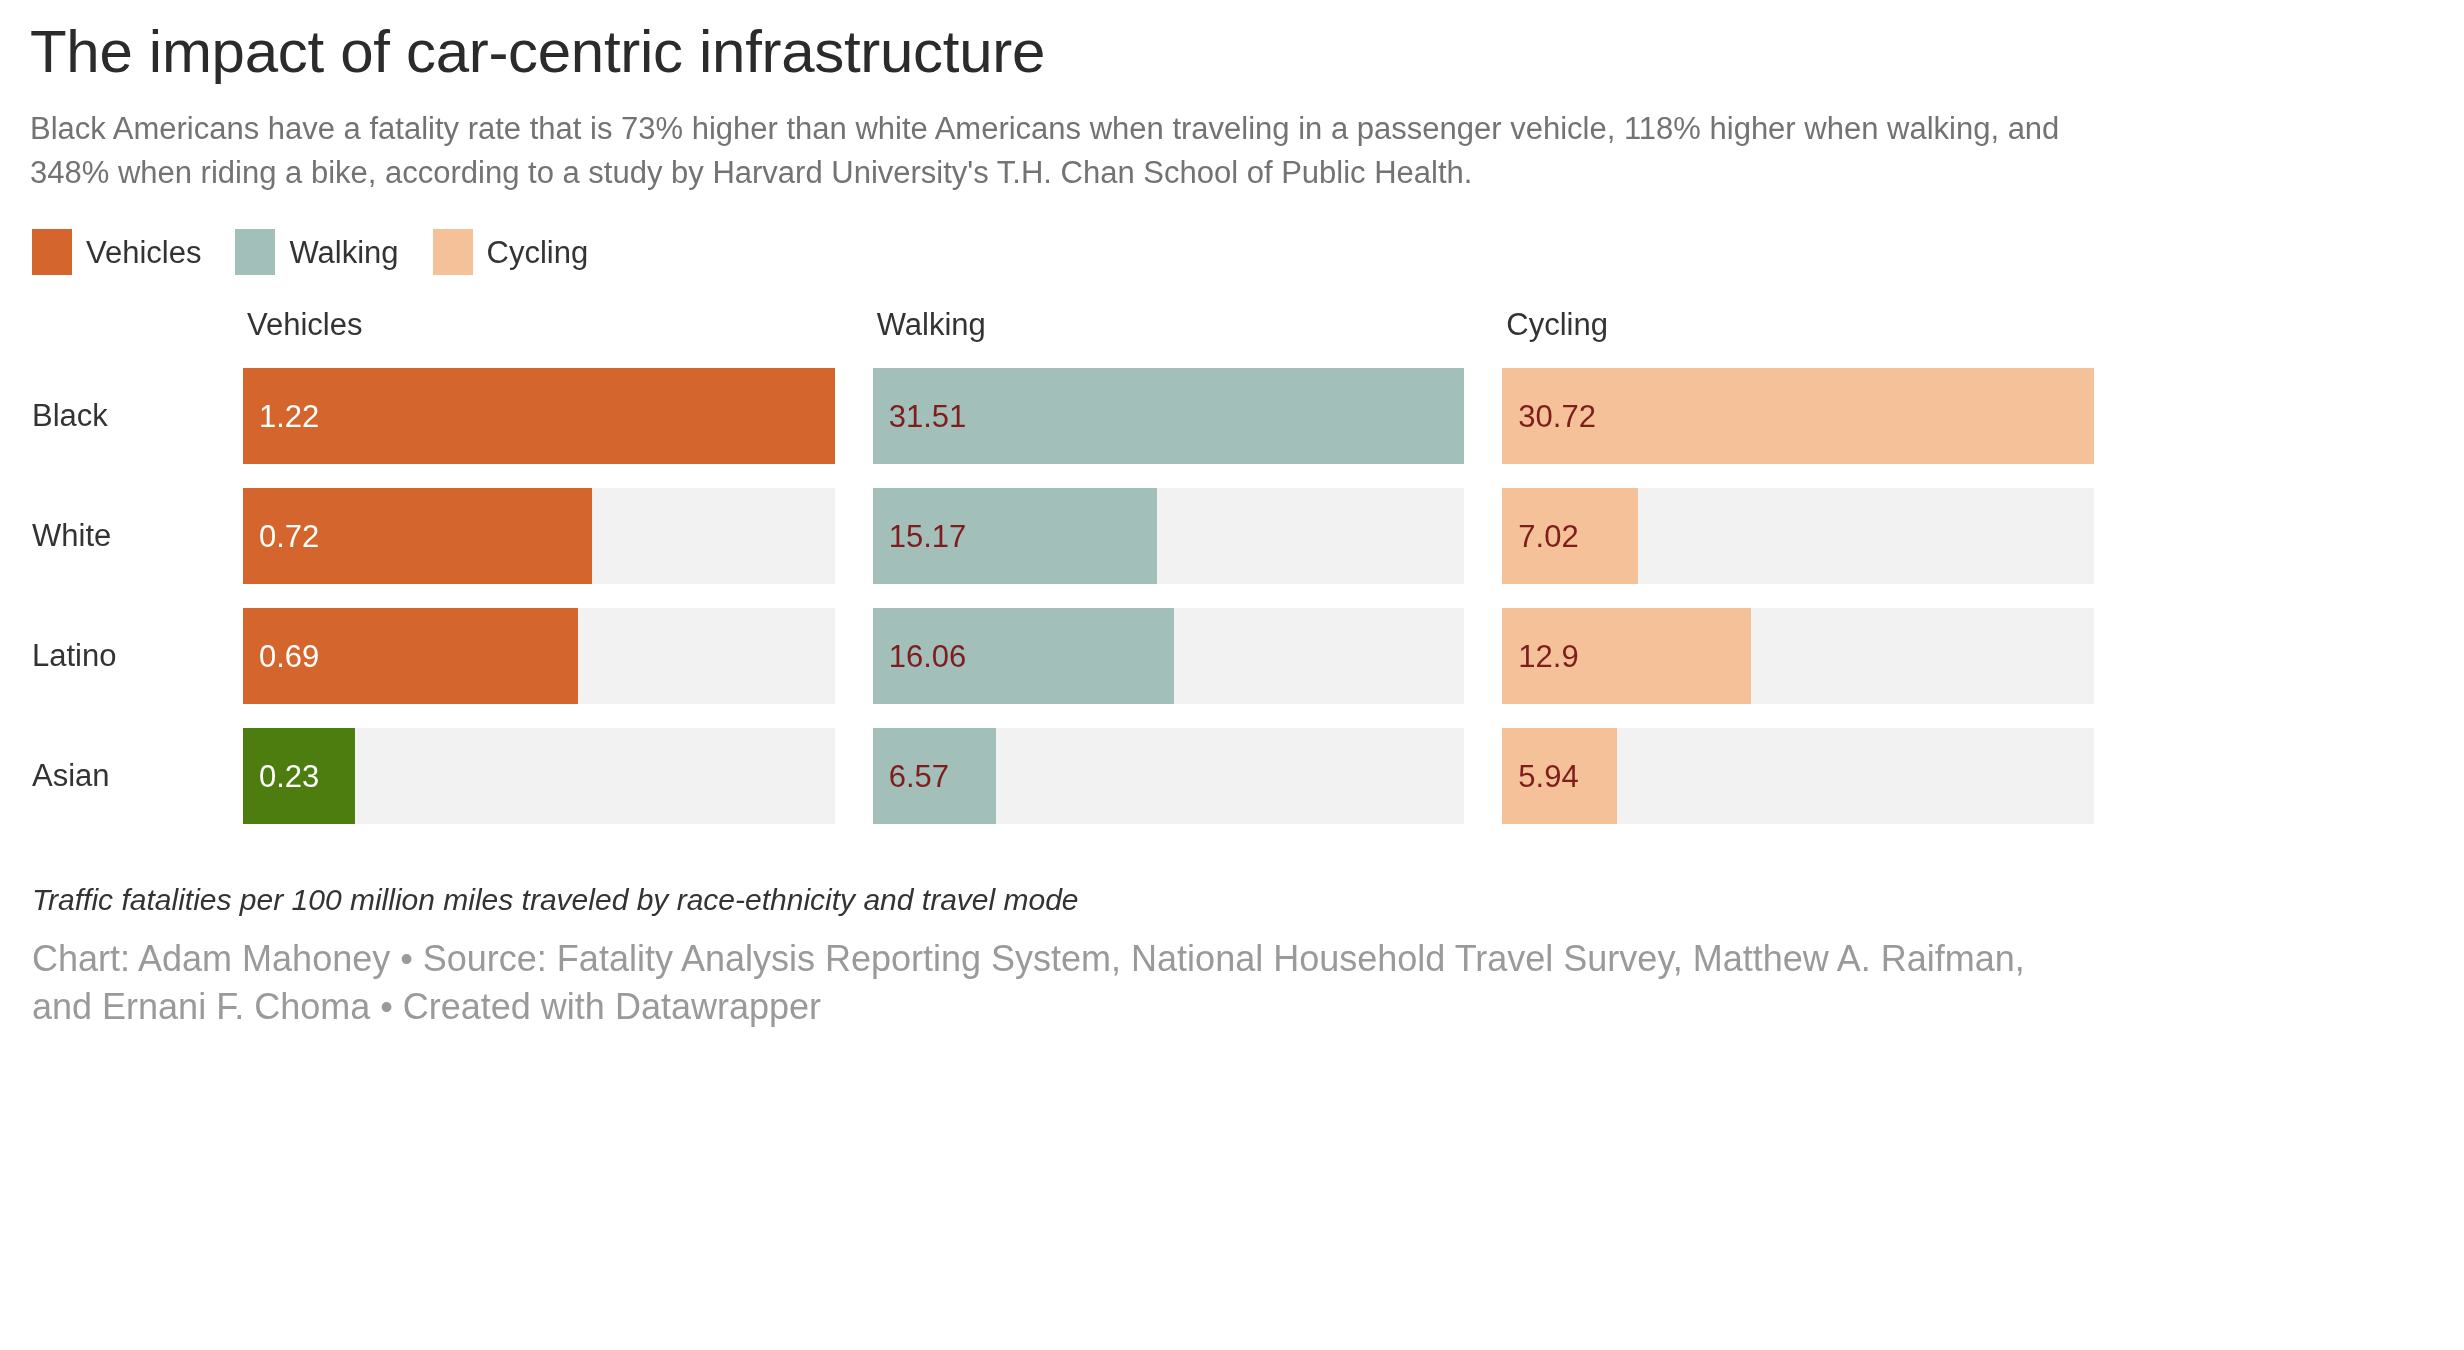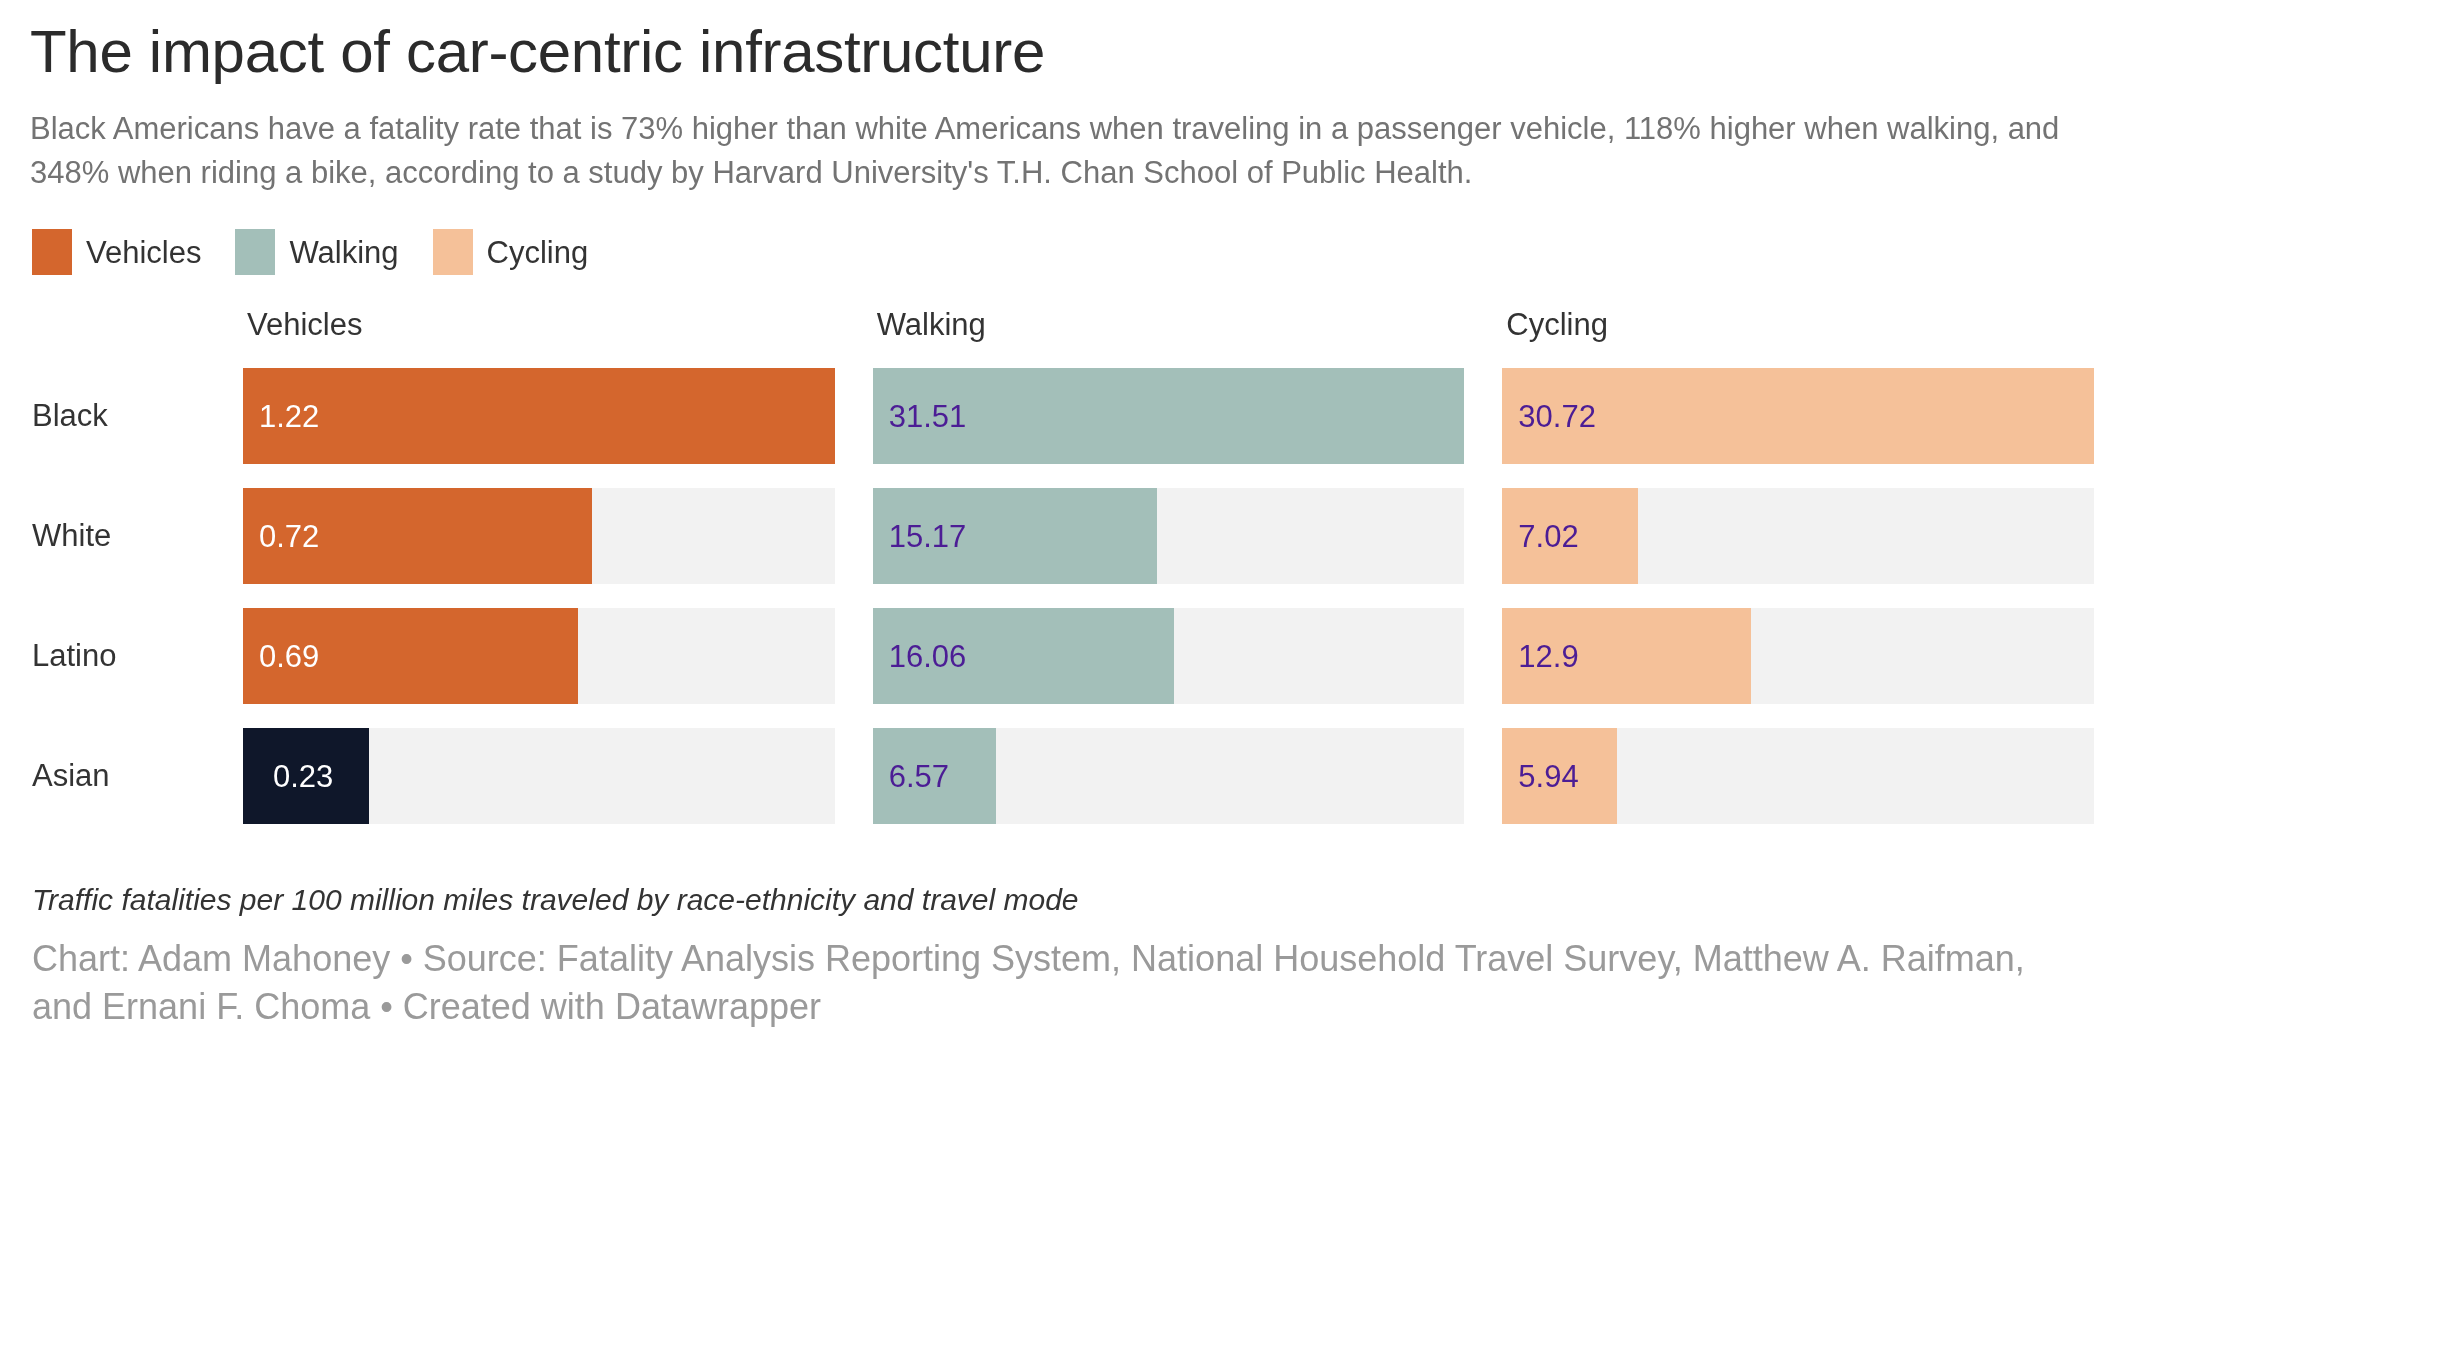--- a/index.html
+++ b/index.html
@@ -107,21 +107,21 @@
     display: flex;
     align-items: center;
   }
   .bar-value {
     font-size: 31px;
     line-height: 1;
     padding-left: 16px;
     white-space: nowrap;
   }
   .val-light { color: #ffffff; }
-  .val-dark  { color: #4c1d95; }
+  .val-dark  { color: #7f1d1d; }
 
   
   .footer {
     margin-top: 44px;
   }
   .footer-note {
     font-size: 30px;
     font-style: italic;
     color: #333333;
     line-height: 1.3;
@@ -231,21 +231,21 @@
       <div class="track" style="background: rgb(242, 242, 242);">
         <div class="bar" style="width: 42%; background: rgb(245, 193, 153);">
           <span class="bar-value val-dark">12.9</span>
         </div>
       </div>
     </div>
 
     <div class="row-label">Asian</div>
     <div class="bar-cell">
       <div class="track" style="background: rgb(242, 242, 242);">
-        <div class="bar" style="width: 18.9%; background: #0f172a; padding-left: 14px;">
+        <div class="bar" style="width: 18.9%; background: #4d7c0f;">
           <span class="bar-value val-light">0.23</span>
         </div>
       </div>
     </div>
     <div class="bar-cell">
       <div class="track" style="background: rgb(242, 242, 242);">
         <div class="bar" style="width: 20.8%; background: rgb(163, 191, 185);">
           <span class="bar-value val-dark">6.57</span>
         </div>
       </div>

